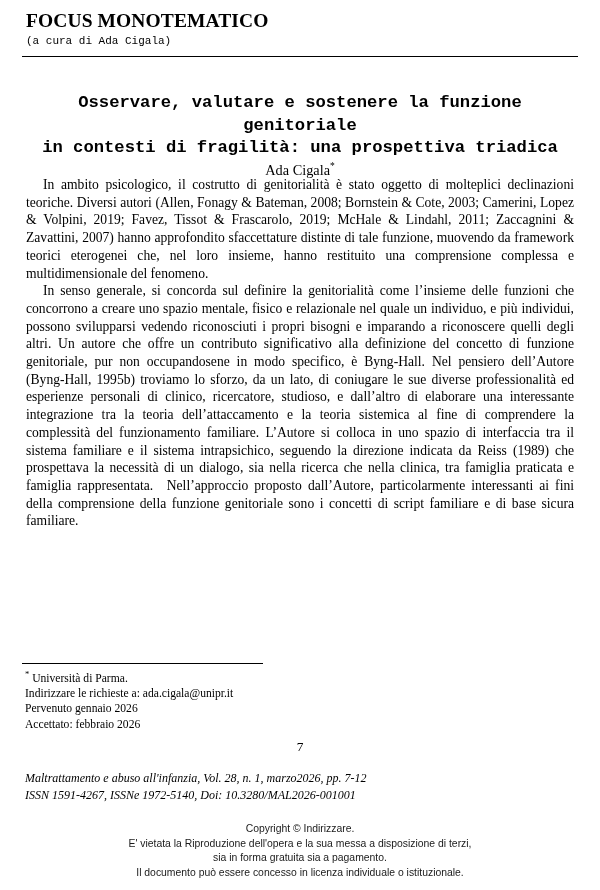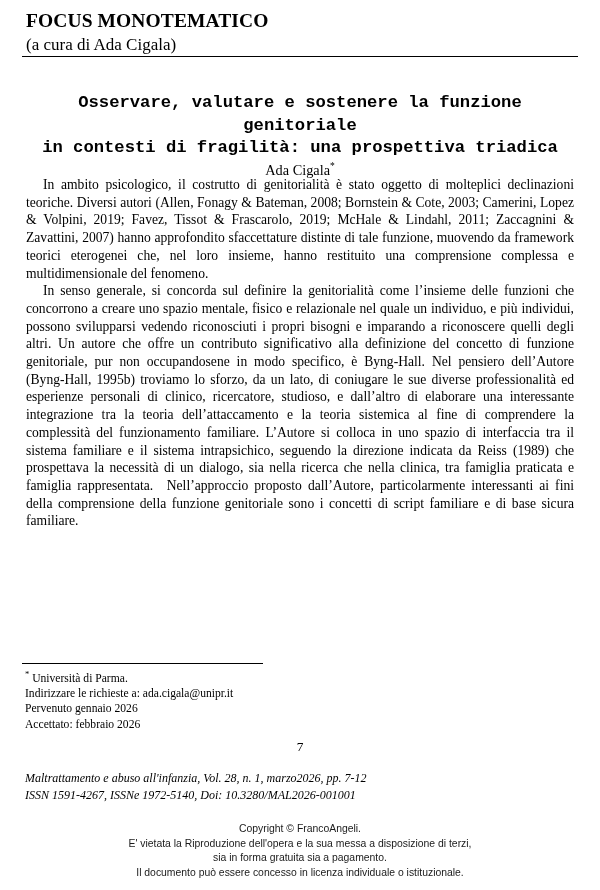--- a/index.html
+++ b/index.html
@@ -34,24 +34,25 @@
   }
   .header-title {
     font-size: 19.5px;
     font-weight: bold;
     letter-spacing: 0.1px;
     line-height: 1.12;
     margin: 0;
     white-space: nowrap;
   }
   .header-sub {
-    font-size: 17px;
+    font-size: 11px;
     line-height: 1.2;
     margin: 3px 0 0 0;
     white-space: nowrap;
+    font-family: Liberation Mono, monospace;
   }
   .header-rule {
     position: absolute;
     left: 22px;
     top: 56px;
     width: 556px;
     height: 1px;
     background: #000;
   }
 
@@ -192,19 +193,19 @@
   </div>
 
   <div class="page-number">7</div>
 
   <div class="citation">
     <p>Maltrattamento e abuso all'infanzia, Vol. 28, n. 1, marzo2026, pp. 7-12</p>
     <p>ISSN 1591-4267, ISSNe 1972-5140, Doi: 10.3280/MAL2026-001001</p>
   </div>
 
   <div class="copyright">
-    <p>Copyright © FrancoAngeli.</p>
+    <p>Copyright © Indirizzare.</p>
     <p>E' vietata la Riproduzione dell'opera e la sua messa a disposizione di terzi,</p>
     <p>sia in forma gratuita sia a pagamento.</p>
     <p>Il documento può essere concesso in licenza individuale o istituzionale.</p>
   </div>
 
 </div>
 
 </body></html>

